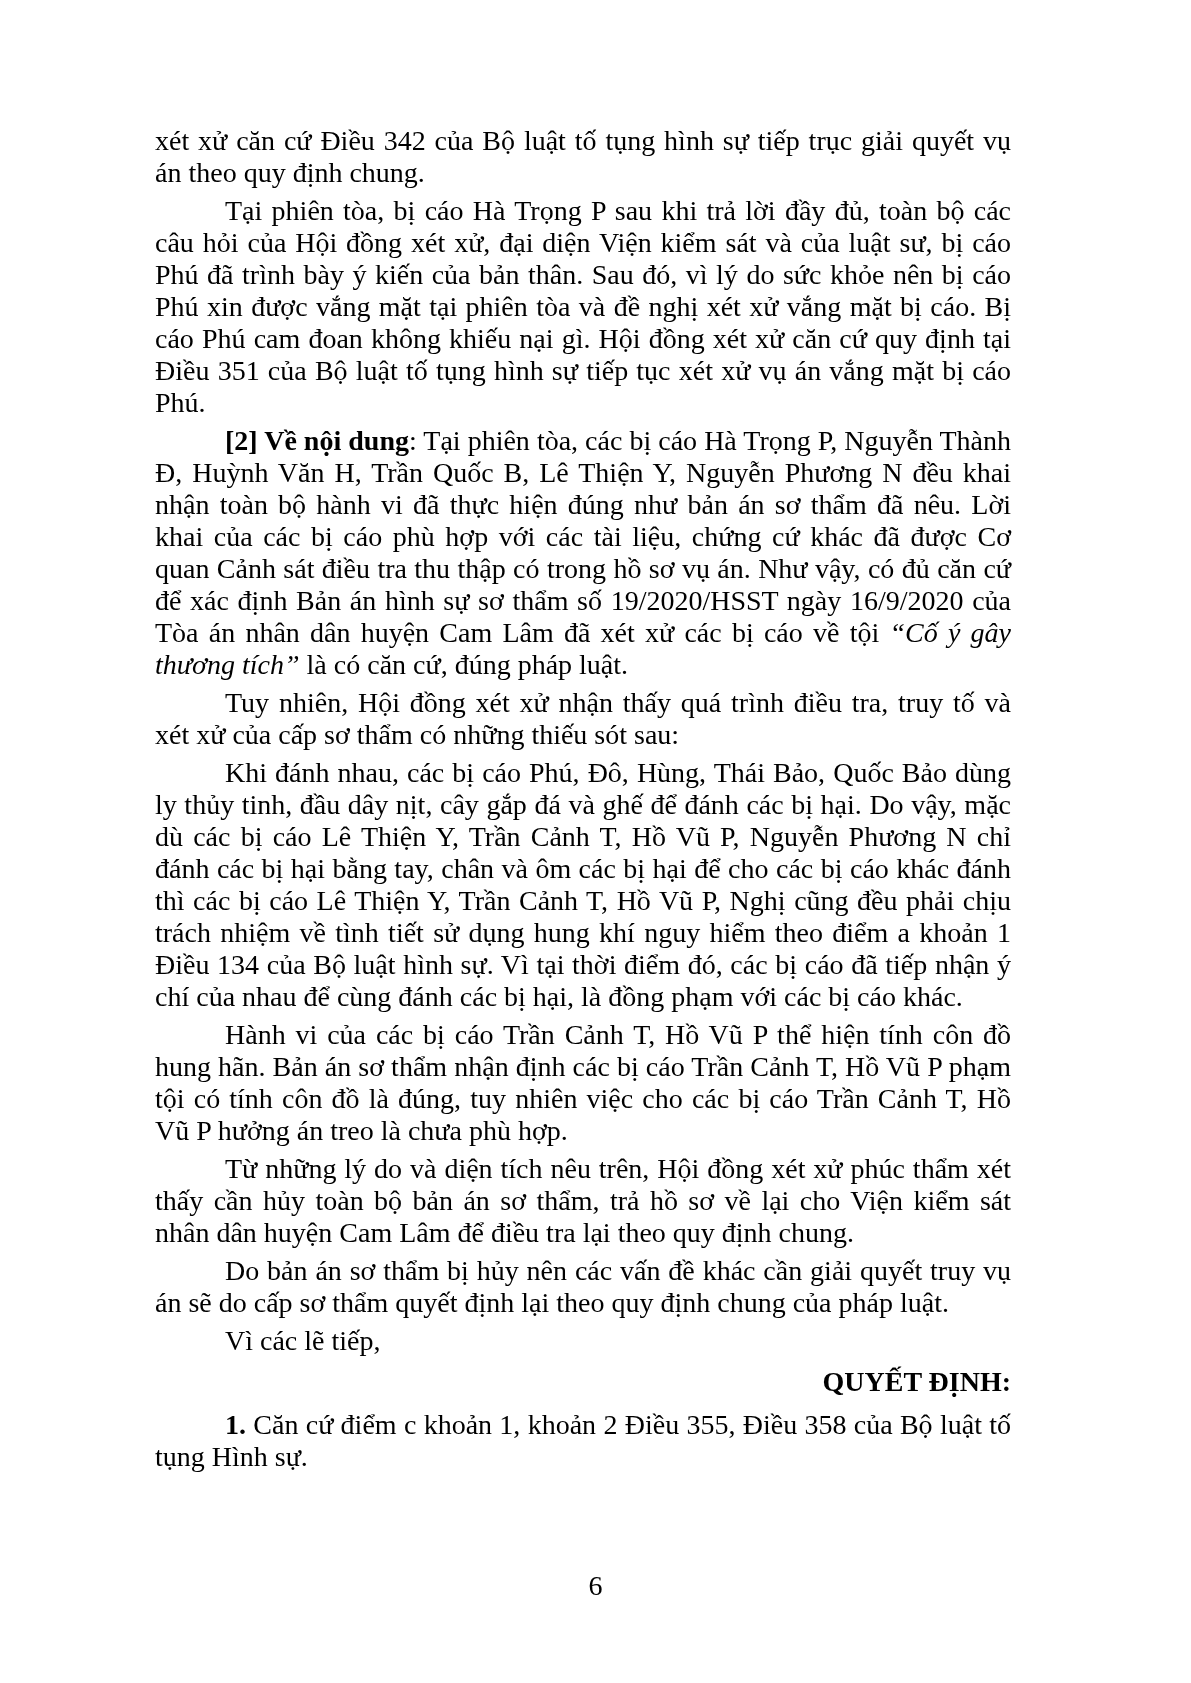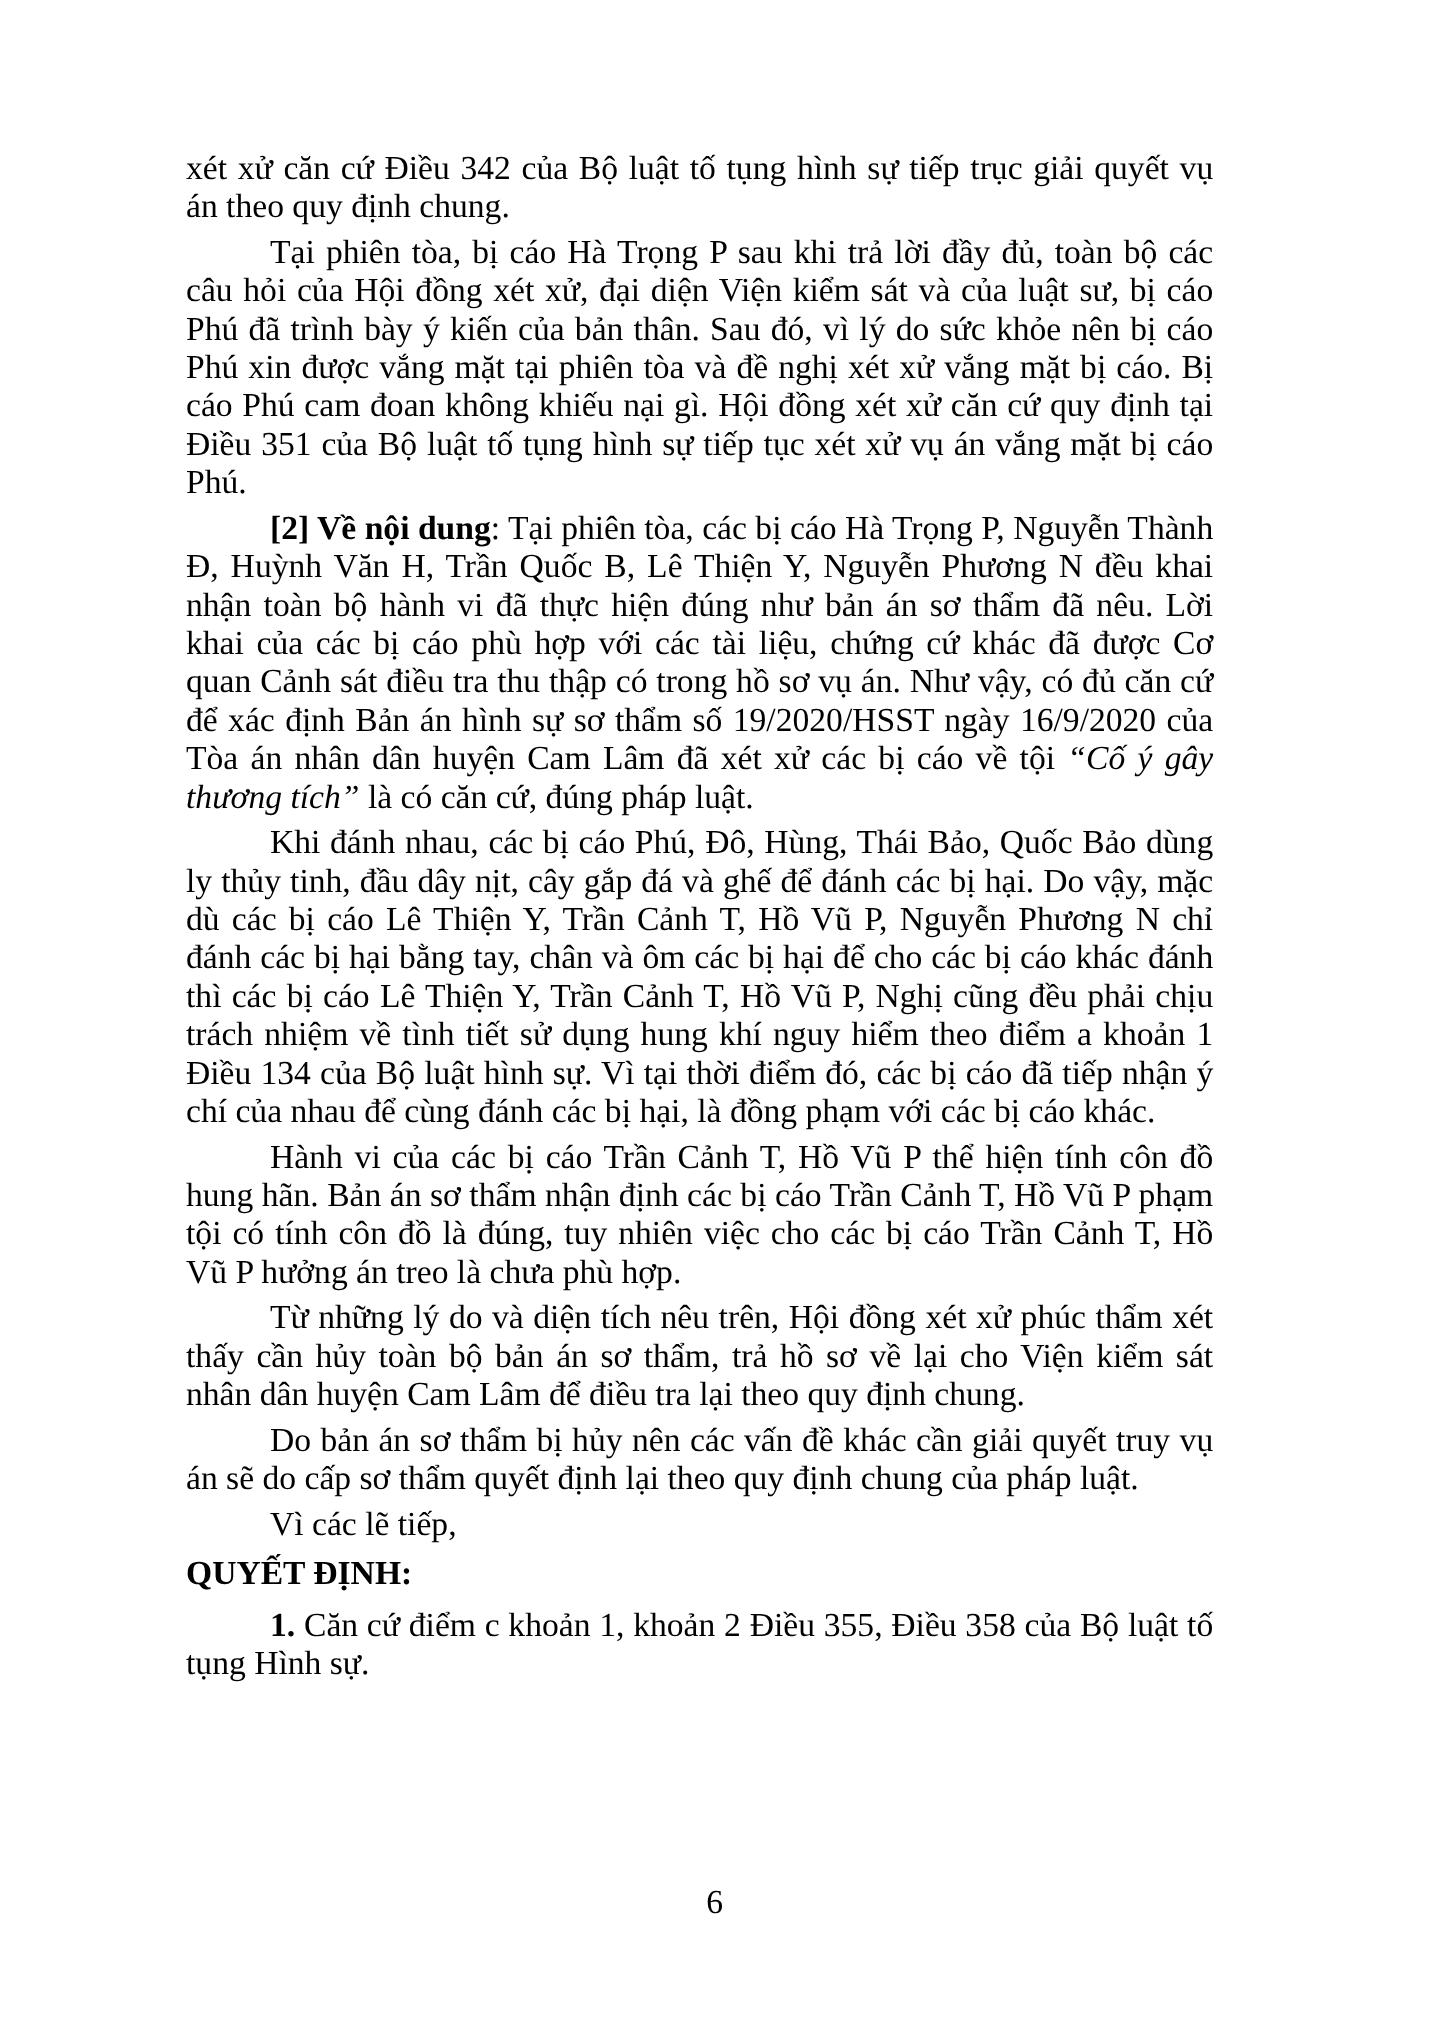--- a/index.html
+++ b/index.html
@@ -29,21 +29,21 @@
     margin: 0 0 6px 0;
     line-height: 32px;
     text-align: justify;
   }
   .indent {
     text-indent: 70px;
   }
   .heading {
     margin: 8px 0 10px 0;
     line-height: 34px;
-    text-align: left;
+    text-align: right;
     font-weight: bold;
   }
   .u {
   }
   .page-number {
     position: absolute;
     top: 1570px;
     left: 0;
     width: 1191px;
     text-align: center;
@@ -55,20 +55,21 @@
 
 <div class="page">
   <div class="content">
 
     <p class="para">xét xử căn cứ Điều 342 của Bộ luật tố tụng hình sự tiếp trục giải quyết vụ án theo quy định chung.</p>
 
     <p class="para indent">Tại phiên tòa, bị cáo Hà Trọng P sau khi trả lời đầy đủ, toàn bộ các câu hỏi của Hội đồng xét xử, đại diện Viện kiểm sát và của luật sư, bị cáo Phú đã trình bày ý kiến của bản thân. Sau đó, vì lý do sức khỏe nên bị cáo Phú xin được vắng mặt tại phiên tòa và đề nghị xét xử vắng mặt bị cáo. Bị cáo Phú cam đoan không khiếu nại gì. Hội đồng xét xử căn cứ quy định tại Điều 351 của Bộ luật tố tụng hình sự tiếp tục xét xử vụ án vắng mặt bị cáo Phú.</p>
 
     <p class="para indent"><b>[2] </b><b class="u">Về nội dung</b><span>: </span><span>Tại phiên tòa, các bị cáo Hà Trọng P, Nguyễn Thành Đ, Huỳnh Văn H, Trần Quốc B, Lê Thiện Y, Nguyễn Phương N đều khai nhận toàn bộ hành vi đã thực hiện đúng như bản án sơ thẩm đã nêu. Lời khai của các bị cáo phù hợp với các tài liệu, chứng cứ khác đã được Cơ quan Cảnh sát điều tra thu thập có trong hồ sơ vụ án. Như vậy, có đủ căn cứ để xác định Bản án hình sự sơ thẩm số 19/2020/HSST ngày 16/9/2020 của Tòa án nhân dân huyện Cam Lâm đã xét xử các bị cáo về tội </span><i>“Cố ý gây thương tích”</i><span> là có căn cứ, đúng pháp luật.</span></p>
 
+    <p class="para indent">Tuy nhiên, Hội đồng xét xử nhận thấy quá trình điều tra, truy tố và xét xử của cấp sơ thẩm có những thiếu sót sau:</p>
 
     <p class="para indent">Khi đánh nhau, các bị cáo Phú, Đô, Hùng, Thái Bảo, Quốc Bảo dùng ly thủy tinh, đầu dây nịt, cây gắp đá và ghế để đánh các bị hại. Do vậy, mặc dù các bị cáo Lê Thiện Y, Trần Cảnh T, Hồ Vũ P, Nguyễn Phương N chỉ đánh các bị hại bằng tay, chân và ôm các bị hại để cho các bị cáo khác đánh thì các bị cáo Lê Thiện Y, Trần Cảnh T, Hồ Vũ P, Nghị cũng đều phải chịu trách nhiệm về tình tiết sử dụng hung khí nguy hiểm theo điểm a khoản 1 Điều 134 của Bộ luật hình sự. Vì tại thời điểm đó, các bị cáo đã tiếp nhận ý chí của nhau để cùng đánh các bị hại, là đồng phạm với các bị cáo khác.</p>
 
 
     <p class="para indent">Hành vi của các bị cáo Trần Cảnh T, Hồ Vũ P thể hiện tính côn đồ hung hãn. Bản án sơ thẩm nhận định các bị cáo Trần Cảnh T, Hồ Vũ P phạm tội có tính côn đồ là đúng, tuy nhiên việc cho các bị cáo Trần Cảnh T, Hồ Vũ P hưởng án treo là chưa phù hợp.</p>
 
     <p class="para indent">Từ những lý do và diện tích nêu trên, Hội đồng xét xử phúc thẩm xét thấy cần hủy toàn bộ bản án sơ thẩm, trả hồ sơ về lại cho Viện kiểm sát nhân dân huyện Cam Lâm để điều tra lại theo quy định chung.</p>
 
     <p class="para indent">Do bản án sơ thẩm bị hủy nên các vấn đề khác cần giải quyết truy vụ án sẽ do cấp sơ thẩm quyết định lại theo quy định chung của pháp luật.</p>
 

